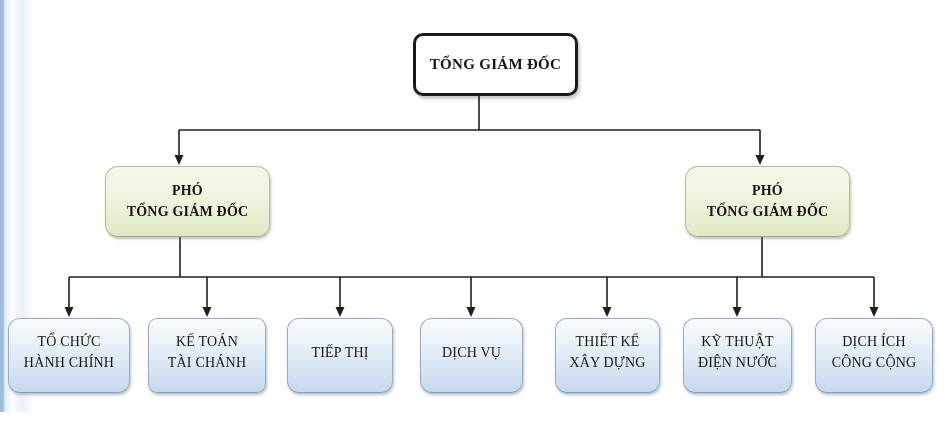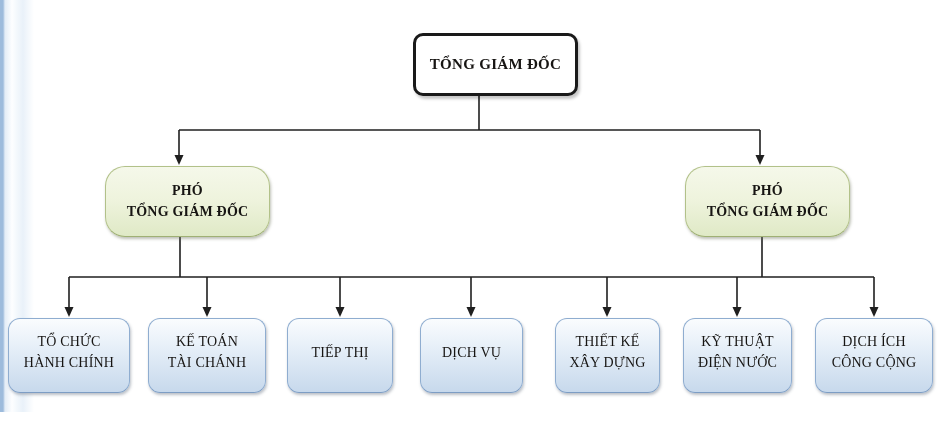--- a/index.html
+++ b/index.html
@@ -47,21 +47,21 @@
     font-weight: bold;
     font-size: 15px;
     letter-spacing: 0.3px;
     box-shadow: 2px 3px 3px rgba(0,0,0,0.22);
   }
   .deputy {
     top: 166px; width: 165px; height: 71px;
     background: linear-gradient(180deg, #f5f8ea 0%, #eef3dc 50%, #dfe9c6 100%);
     border: 1px solid #b2c189;
     border-bottom-color: #9fb074;
-    border-radius: 20px;
+    border-radius: 13px;
     font-weight: bold;
     font-size: 14px;
     line-height: 1.45;
     letter-spacing: 0.2px;
     box-shadow: 1px 2px 3px rgba(110,118,95,0.45);
   }
   .deputy-left  { left: 105px; }
   .deputy-right { left: 685px; }
   .dept {
     top: 318px; height: 75px;
@@ -69,21 +69,21 @@
     border: 1px solid #8fadd0;
     border-bottom-color: #7d9dc4;
     border-radius: 12px;
     font-size: 14px;
     line-height: 1.5;
     letter-spacing: 0.2px;
     padding-bottom: 7px;
     box-shadow: 1px 2px 3px rgba(105,115,130,0.45);
   }
   .dept-1 { left: 8px;   width: 122px; }
-  .dept-2 { left: 148px; width: 118px; }
+  .dept-2 { left: 148px; width: 118px; border-radius: 9px; }
   .dept-3 { left: 287px; width: 106px; }
   .dept-4 { left: 420px; width: 103px; }
   .dept-5 { left: 555px; width: 105px; }
   .dept-6 { left: 683px; width: 109px; }
   .dept-7 { left: 815px; width: 118px; }
 </style>
 </head>
 <body>
 
 <div class="canvas">

